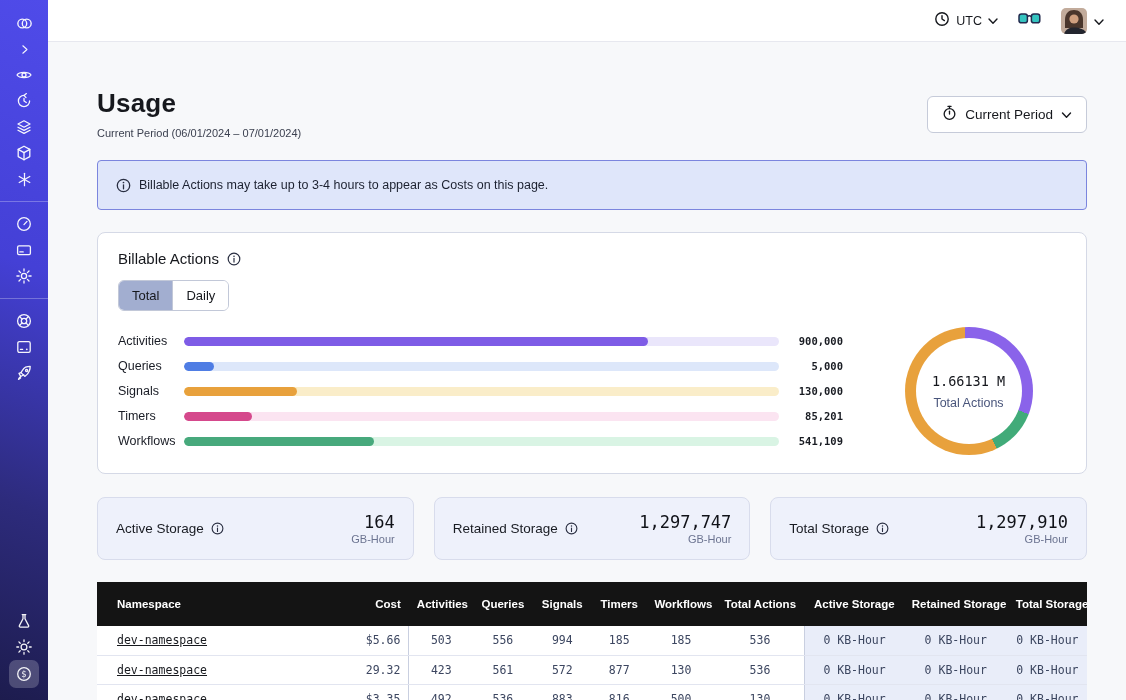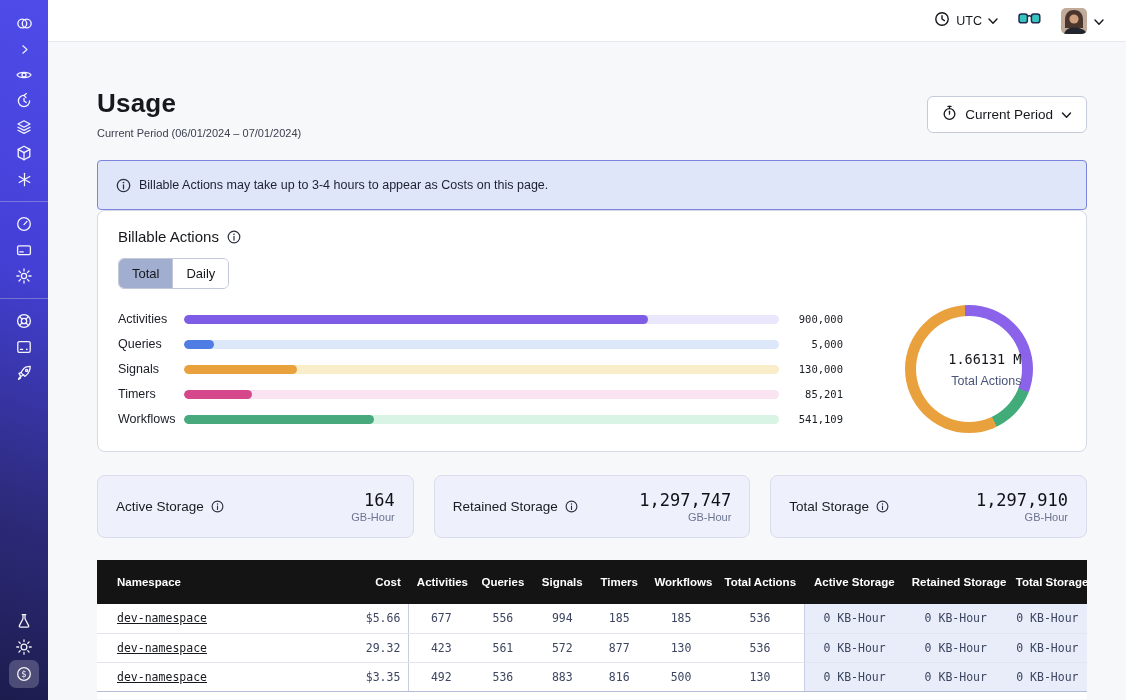--- a/index.html
+++ b/index.html
@@ -43,42 +43,42 @@
   }
   .period-btn svg { stroke:#16181d; fill:none; stroke-width:1.4; stroke-linecap:round; }
 
   .banner {
     margin-top:21px; background:#dfe6fa; border:1px solid #7b85de; border-radius:4px;
     height:50px; display:flex; align-items:center; gap:8px; padding:0 18px; font-size:12.5px; color:#1c2130;
   }
   .info-ic svg { stroke:#2a2f42; fill:none; stroke-width:1.2; stroke-linecap:round; display:block; }
 
   .card {
-    background:#fff; border:1px solid #d5d9e6; border-radius:8px; padding:17px 20px 18px;
+    margin-top:22px; background:#fff; border:1px solid #d5d9e6; border-radius:8px; padding:17px 20px 18px;
   }
   .card-title-row { display:flex; align-items:center; gap:8px; font-size:15px; font-weight:500; }
 
   .tabs { display:inline-flex; border:1px solid #c2c8d8; border-radius:6px; overflow:hidden; margin-top:13px; background:#fff; }
   .tab { padding:7px 13px; font-size:13px; background:#fff; border:none; cursor:pointer; font-family:inherit; color:#16181d; }
   .tab.active { background:#a2aed0; }
   .tab + .tab { border-left:1px solid #c2c8d8; }
 
   .chart-area { display:flex; align-items:center; margin-top:16px; }
   .bars { flex:1; padding-right:28px; }
   .bar-row { display:grid; grid-template-columns:66px 1fr 64px; align-items:center; height:25px; }
   .bar-label { font-size:12.5px; color:#191c25; }
   .bar-track { height:9px; border-radius:5px; position:relative; overflow:hidden; }
   .bar-fill { position:absolute; left:0; top:0; bottom:0; border-radius:5px; }
-  .bar-value { text-align:right; font-size:10.5px; color:#181b22; }
+  .bar-value { text-align:right; font-size:10.5px; color:#181b22;font-weight:bold; }
 
   .donut-box { width:195px; display:flex; align-items:center; justify-content:center; }
   .donut { width:128px; height:128px; border-radius:50%; position:relative; }
   .donut-hole {
     position:absolute; inset:11px; background:#fff; border-radius:50%;
-    display:flex; flex-direction:column; align-items:flex-end; justify-content:center; gap:7px;
+    display:flex; flex-direction:column; align-items:center; justify-content:center; gap:7px;
   }
   .donut-value { font-size:13.5px; color:#14161c; }
   .donut-label { font-size:12.5px; color:#49557b; }
 
   .storage-row { display:flex; gap:20px; margin-top:23px; }
   .storage-card {
     flex:1; background:#eef1fb; border:1px solid #d8dcec; border-radius:8px; height:63px;
     display:flex; align-items:center; justify-content:space-between; padding:0 18px;
   }
   .storage-label { display:flex; align-items:center; gap:7px; font-size:13.5px; color:#181b22; }
@@ -427,21 +427,21 @@
             <th>Total Actions</th>
             <th>Active Storage</th>
             <th>Retained Storage</th>
             <th>Total Storage</th>
           </tr>
         </thead>
         <tbody>
           <tr>
             <td class="col-namespace mono"><a class="ns-link">dev-namespace</a></td>
             <td class="col-cost mono">$5.66</td>
-            <td class="mono">677</td>
+            <td class="mono">503</td>
             <td class="mono">556</td>
             <td class="mono">994</td>
             <td class="mono">185</td>
             <td class="mono">185</td>
             <td class="mono col-tactions">536</td>
             <td class="mono storage-col">0 KB-Hour</td>
             <td class="mono storage-col">0 KB-Hour</td>
             <td class="mono storage-col">0 KB-Hour</td>
           </tr>
           <tr>

